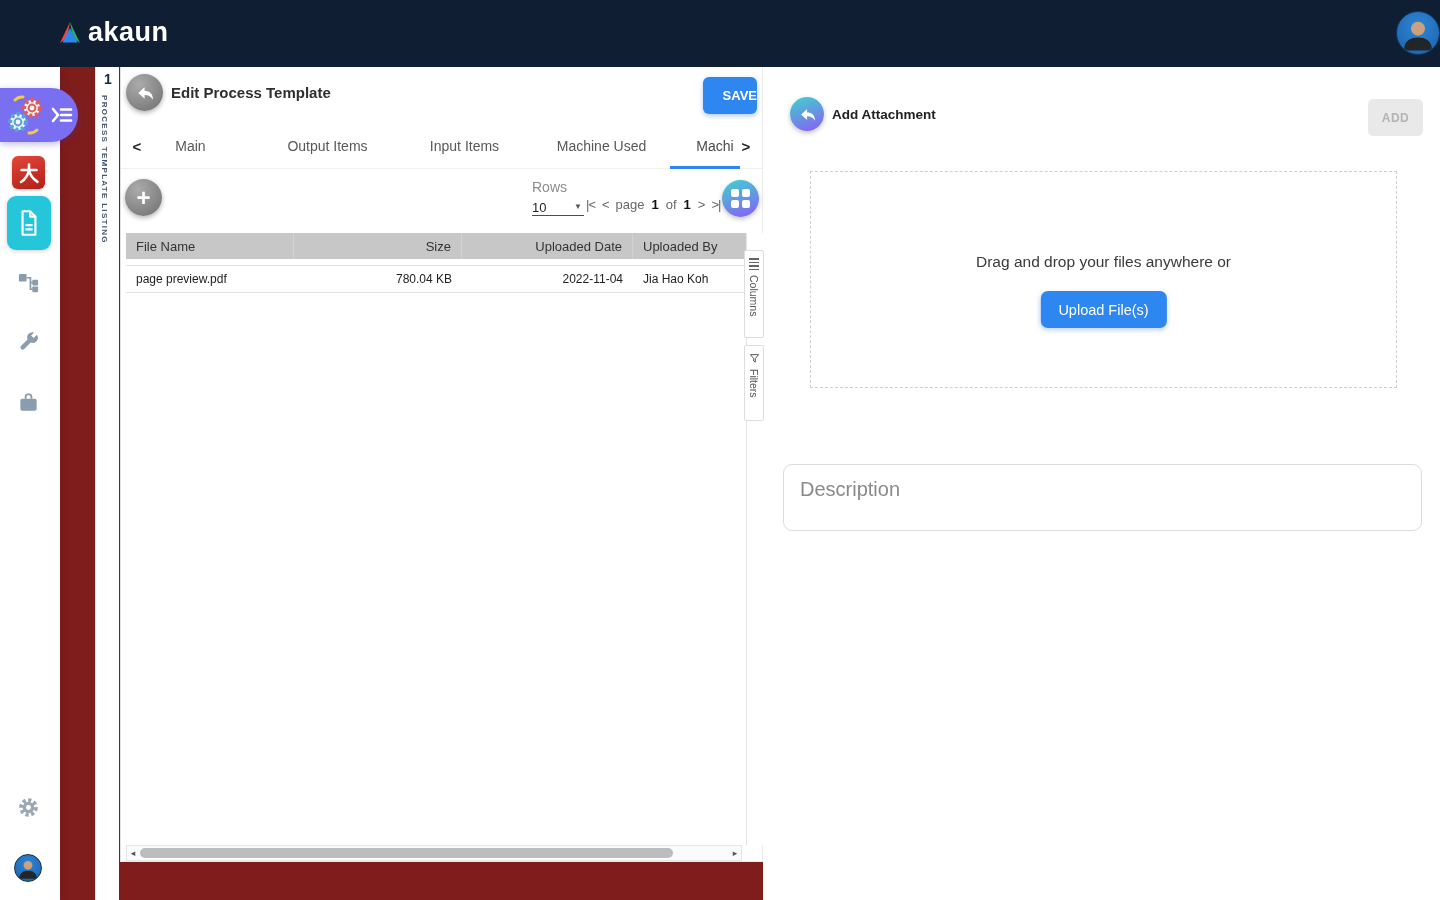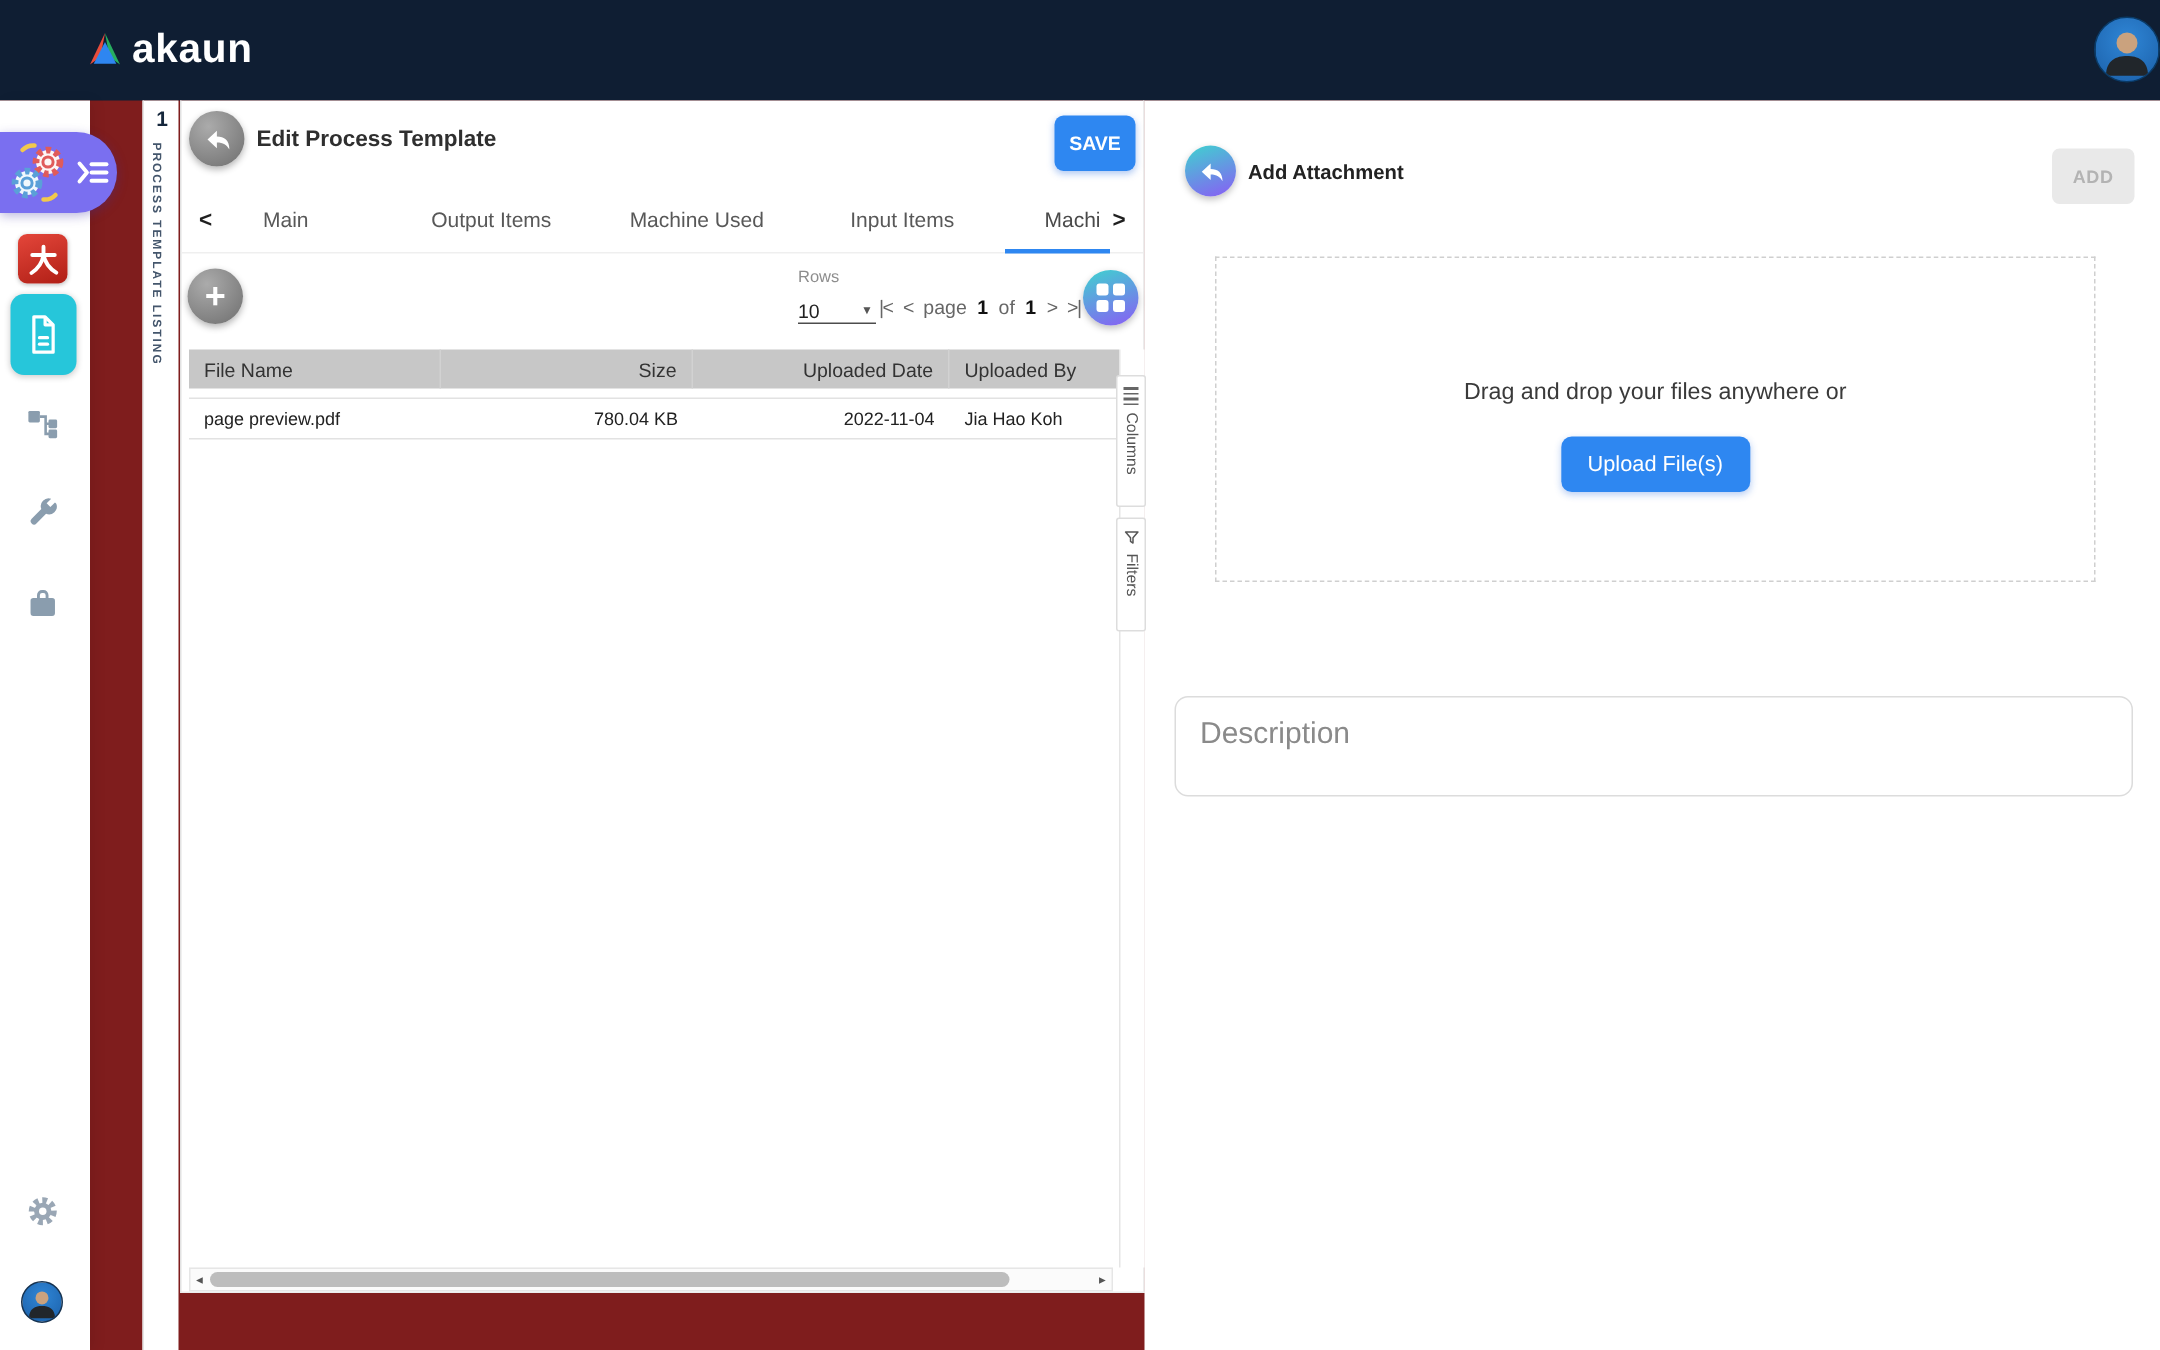--- a/index.html
+++ b/index.html
@@ -38,37 +38,37 @@
   
   .main-panel { position:absolute; left:120px; top:67px; width:643px; height:795px; background:#fff;
     border-left:1px solid #e2e2e2; border-right:1px solid #ececec; border-bottom:1px solid #ececec;text-decoration:underline; }
   .circle-btn { border:none; cursor:pointer; border-radius:50%; display:flex; align-items:center; justify-content:center; }
   .gray-circle { background:radial-gradient(circle at 35% 28%, #ababab, #6e6e6e); box-shadow:0 2px 5px rgba(0,0,0,.3); }
   .grad-circle { background:linear-gradient(160deg, var(--gradient_start), var(--gradient_end)); box-shadow:0 2px 5px rgba(0,0,0,.25); }
   .back-btn-main { position:absolute; left:5px; top:7px; width:37px; height:37px; }
   .main-title { position:absolute; left:50px; top:17px; font-size:15px; font-weight:bold; color:#2f2f2f; }
   .save-btn { position:absolute; right:5px; top:10px; width:54px; height:37px; background:var(--accent_blue); color:#fff;
     font-weight:bold; font-size:13px; border:none; border-radius:6px; cursor:pointer; box-shadow:0 2px 5px rgba(30,100,220,.35);
-    font-family:"Liberation Sans", sans-serif; }
+    font-family:"Liberation Sans", sans-serif;text-align:right; }
 
   .tabbar { position:absolute; left:0; top:56px; width:100%; height:46px; border-bottom:1px solid #efefef; }
   .tab-scroll { position:absolute; top:12px; width:20px; height:22px; background:none; border:none; font-size:15px;
     font-weight:bold; color:#1f1f1f; cursor:pointer; font-family:"Liberation Sans", sans-serif; }
   .tab-scroll-left { left:6px; }
   .tab-scroll-right { right:6px; }
   .tabs { position:absolute; left:1px; top:0; height:46px; display:flex; }
   .tab { width:137px; height:46px; display:flex; align-items:center; justify-content:center; font-size:14px; color:#585858;
     background:none; border:none; cursor:pointer; font-family:"Liberation Sans", sans-serif; white-space:nowrap; }
   .tab.active { width:90px; position:relative; color:#4a4a4a; }
   .tab.active::after { content:""; position:absolute; left:0; bottom:0; width:78%; height:3px; background:var(--accent_blue); }
 
   .toolbar { position:absolute; left:0; top:102px; width:100%; height:64px; }
   .add-row-btn { position:absolute; left:4px; top:10px; width:37px; height:37px; color:#fff; font-size:24px; font-weight:bold;
     font-family:"Liberation Sans", sans-serif; }
-  .rows-label { position:absolute; left:411px; top:10px; font-size:11px; color:#8d8d8d; }
+  .rows-label { position:absolute; left:411px; top:10px; font-size:14px; color:#8d8d8d; }
   .rows-select { position:absolute; left:411px; top:25px; width:52px; height:22px; border-bottom:1.5px solid #4c4c4c;
     font-size:13px; color:#222; display:flex; align-items:flex-end; cursor:pointer; }
   .rows-caret { position:absolute; right:2px; top:8px; font-size:8px; color:#555; }
   .pager { position:absolute; left:465px; top:28px; display:flex; align-items:center; gap:7px; font-size:13px; color:#666; }
   .pager .nav { background:none; border:none; font-size:13px; color:#666; cursor:pointer; letter-spacing:-1px;
     font-family:"Liberation Sans", sans-serif; padding:0; }
   .pager .bold { color:#111; font-weight:bold; }
   .grid-btn { position:absolute; left:601px; top:11px; width:37px; height:37px; z-index:4; }
   .grid-glyph { display:grid; grid-template-columns:8px 8px; grid-template-rows:8px 8px; gap:2.5px; }
   .grid-glyph span { background:#fff; border-radius:2px; }
@@ -232,22 +232,22 @@
       </svg>
     </button>
     <h1 class="main-title">Edit Process Template</h1>
     <button class="save-btn">SAVE</button>
 
     <div class="tabbar">
       <button class="tab-scroll tab-scroll-left">&lt;</button>
       <div class="tabs">
         <button class="tab">Main</button>
         <button class="tab">Output Items</button>
+        <button class="tab">Input Items</button>
         <button class="tab">Machine Used</button>
-        <button class="tab">Input Items</button>
         <button class="tab active">Machi</button>
       </div>
       <button class="tab-scroll tab-scroll-right">&gt;</button>
     </div>
 
     <div class="toolbar">
       <button class="circle-btn gray-circle add-row-btn">+</button>
       <span class="rows-label">Rows</span>
       <div class="rows-select">
         <span>10</span>

